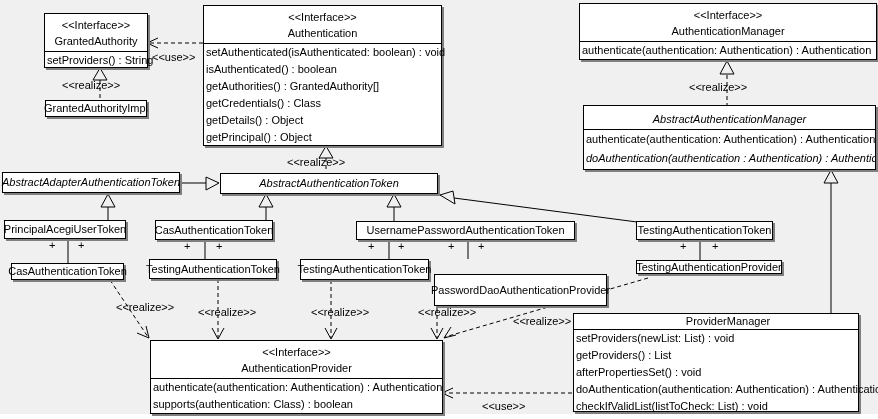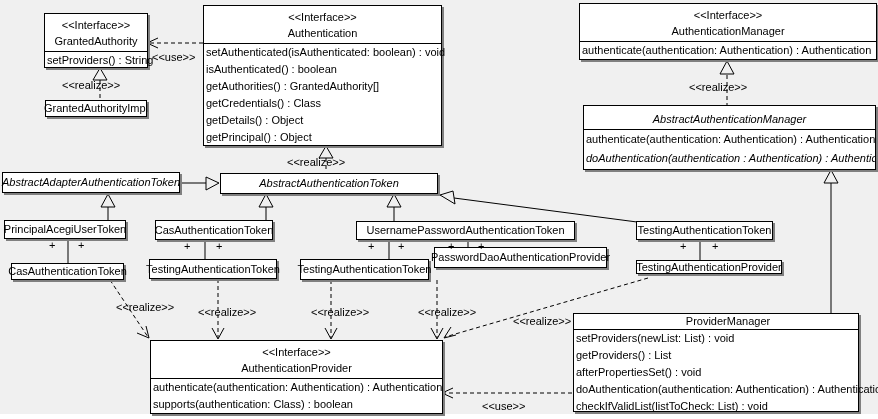--- a/index.html
+++ b/index.html
@@ -159,21 +159,21 @@
   </div>
 
   <div class="cls" style="left:149px;top:259px;width:128px;height:20px">
     <div class="nm1">TestingAuthenticationToken</div>
   </div>
 
   <div class="cls" style="left:300px;top:259px;width:129px;height:21px">
     <div class="nm1">TestingAuthenticationToken</div>
   </div>
 
-  <div class="cls" style="left:434px;top:247px;width:173px;height:21px">
+  <div class="cls" style="left:434px;top:274px;width:173px;height:32px">
     <div class="nm1">PasswordDaoAuthenticationProvider</div>
   </div>
 
   <div class="cls" style="left:636px;top:260px;width:146px;height:14px">
     <div class="nm1">TestingAuthenticationProvider</div>
   </div>
 
   <div class="cls" style="left:150px;top:340px;width:293px;height:74px">
     <div class="hd">
       <div class="st">&lt;&lt;Interface&gt;&gt;</div>

